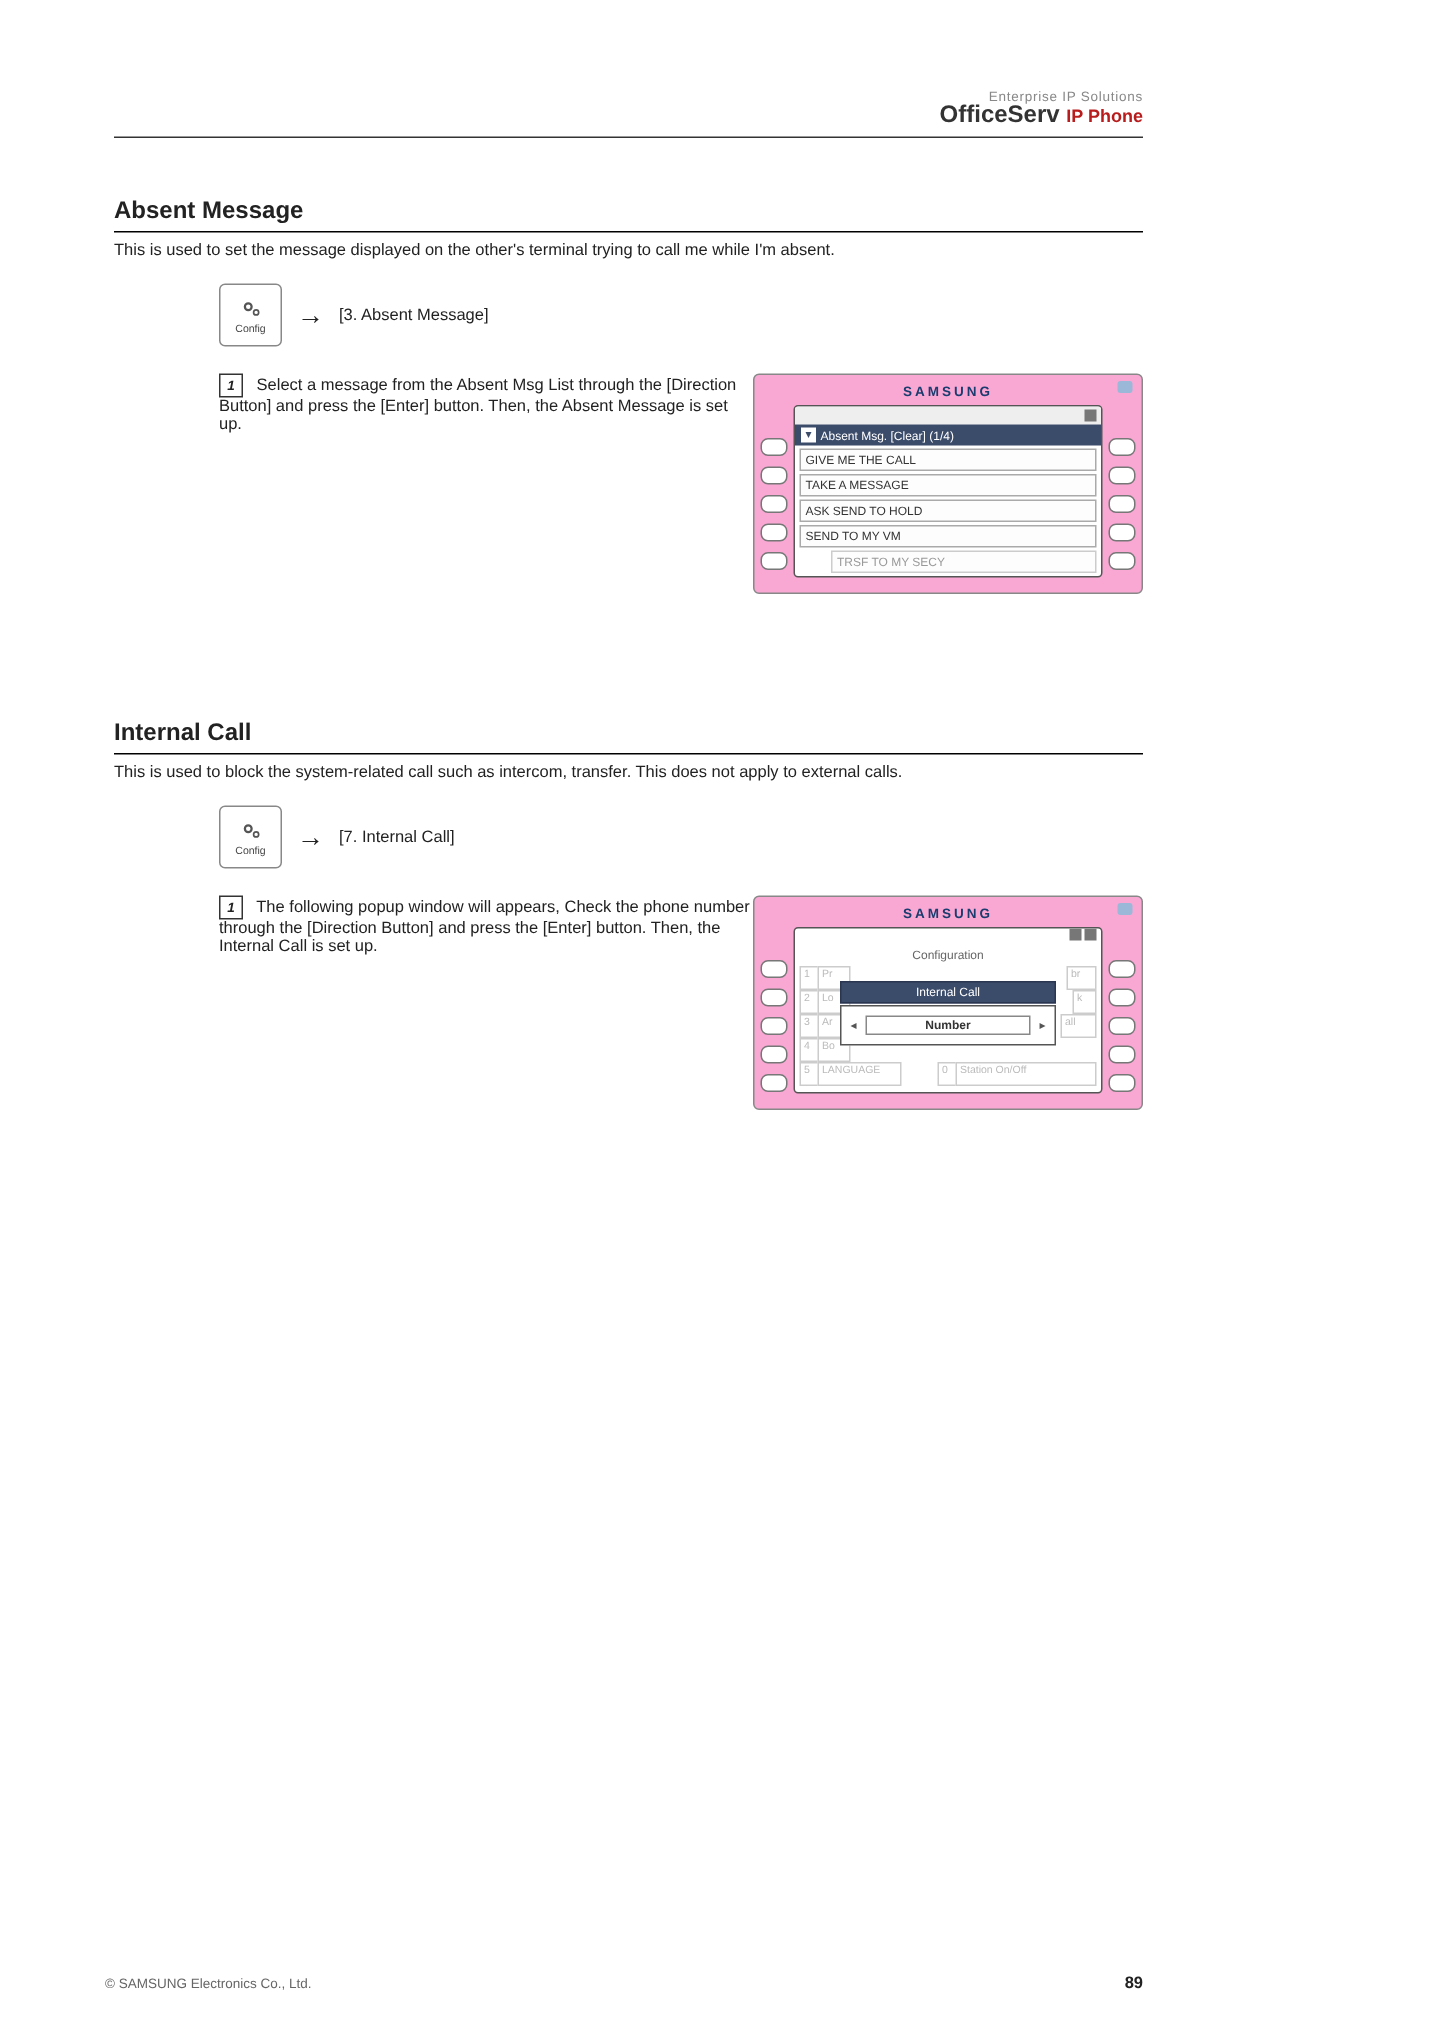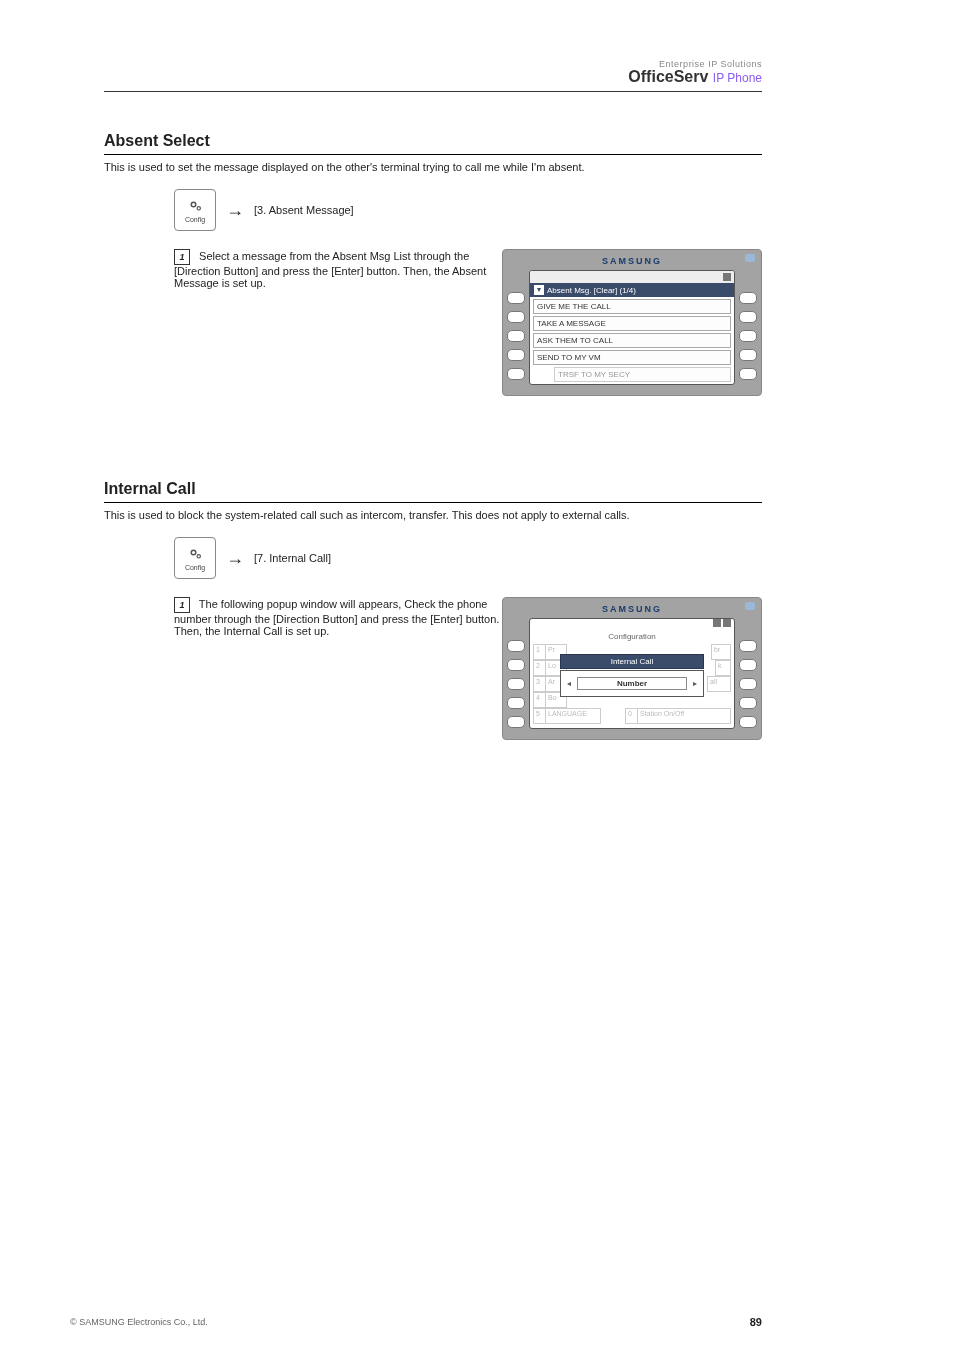--- a/index.html
+++ b/index.html
@@ -5,21 +5,21 @@
   body {
     margin: 0;
     padding: 0;
     background: #fff;
     font-family: Arial, Helvetica, sans-serif;
     color: #222;
     width: 954px;
   }
   .page {
     width: 832px;
-    padding: 60px 70px 60px 104px;
+    padding: 60px 70px 60px 76px;
     box-sizing: border-box;
     border-radius: 11px;
   }
   .hdr-line {
     border-bottom: 1px solid #333;
     padding-bottom: 6px;
     margin-bottom: 40px;
     display: flex;
     justify-content: flex-end;
     align-items: flex-end;
@@ -34,22 +34,22 @@
     color: #888;
     letter-spacing: 0.5px;
   }
   .hdr-big {
     font-size: 16px;
     font-weight: 700;
     color: #333;
   }
   .hdr-tail {
     font-size: 12px;
-    color: #8b5cf6;
-    font-weight: 400;
+    color: #b91c1c;
+    font-weight: 700;
   }
   h2.sec-title {
     font-size: 16px;
     font-weight: 700;
     margin: 0 0 6px 0;
     border-bottom: 1px solid #000;
     padding-bottom: 4px;
   }
   .sec-desc {
     font-size: 11px;
@@ -127,21 +127,21 @@
   }
   .phone-fig {
     width: 260px;
     flex-shrink: 0;
   }
   .phone-outer {
     border: 1px solid #888;
     border-radius: 4px;
     padding: 6px 4px 10px 4px;
     position: relative;
-    background: #a3a3a3;
+    background: #f9a8d4;
   }
   .samsung {
     text-align: center;
     font-size: 9px;
     font-weight: 700;
     color: #1a3c6e;
     letter-spacing: 2px;
     margin-bottom: 4px;
   }
   .cam {
@@ -325,21 +325,21 @@
   <div class="hdr-line">
     <div class="hdr-logo">
       <div class="hdr-small">Enterprise IP Solutions</div>
       <div>
         <span class="hdr-big">Office</span><span class="hdr-big thin">Serv</span>
         <span class="hdr-tail">IP Phone</span>
       </div>
     </div>
   </div>
 
-  <h2 class="sec-title">Absent Select</h2>
+  <h2 class="sec-title">Absent Message</h2>
   <p class="sec-desc">This is used to set the message displayed on the other's terminal trying to call me while I'm absent.</p>
 
   <div class="icon-row">
     <div class="config-icon">
       <svg viewBox="0 0 24 24">
           <path fill="#555" d="M10 6a4 4 0 100 8 4 4 0 000-8zm0 2a2 2 0 110 4 2 2 0 010-4zM17 12a3 3 0 100 6 3 3 0 000-6zm0 1.5a1.5 1.5 0 110 3 1.5 1.5 0 010-3z"></path>
         </svg>
       <div class="config-label">Config</div>
     </div>
     <span class="arrow">→</span>
@@ -369,21 +369,21 @@
           <div class="lcd">
             <div class="lcd-top">
               <div class="lcd-icon"></div>
             </div>
             <div class="lcd-title">
               <span class="dd">▾</span>
               <span>Absent Msg.  [Clear]  (1/4)</span>
             </div>
             <div class="lcd-item">GIVE ME THE CALL</div>
             <div class="lcd-item">TAKE A MESSAGE</div>
-            <div class="lcd-item">ASK THEM TO CALL</div>
+            <div class="lcd-item">ASK SEND TO HOLD</div>
             <div class="lcd-item">SEND TO MY VM</div>
             <div class="lcd-item dim">TRSF TO MY SECY</div>
           </div>
           <div class="sidekeys right">
             <div class="skey"></div>
             <div class="skey"></div>
             <div class="skey"></div>
             <div class="skey"></div>
             <div class="skey"></div>
           </div>

